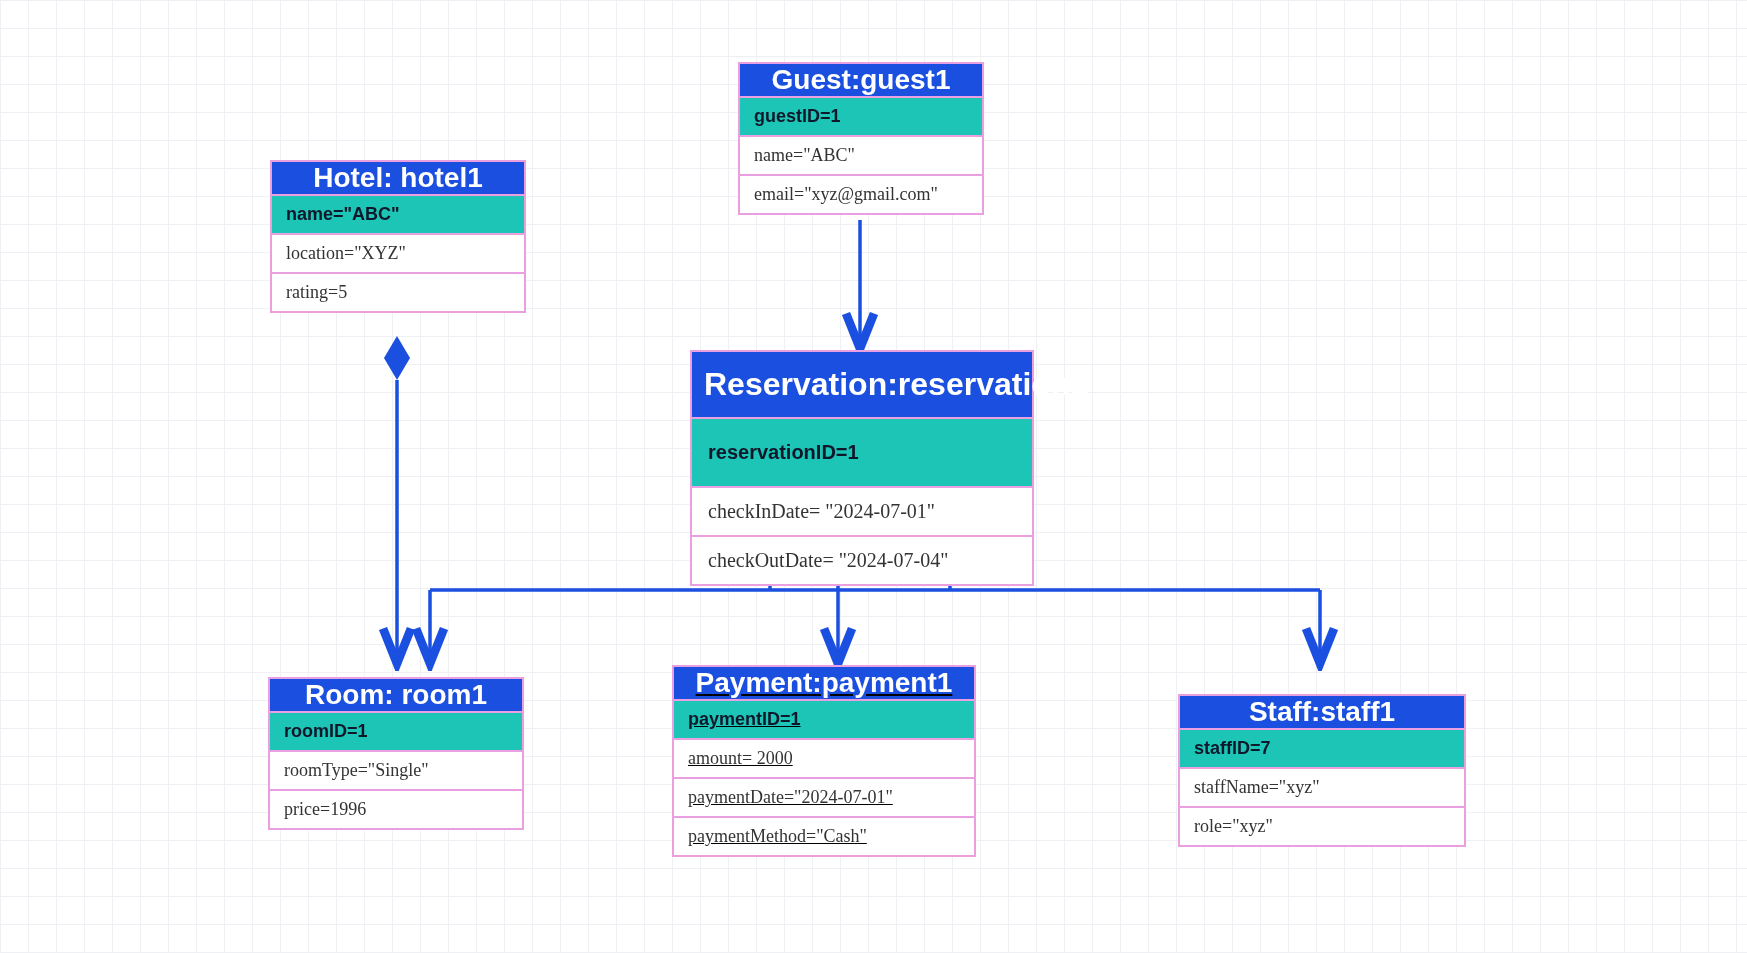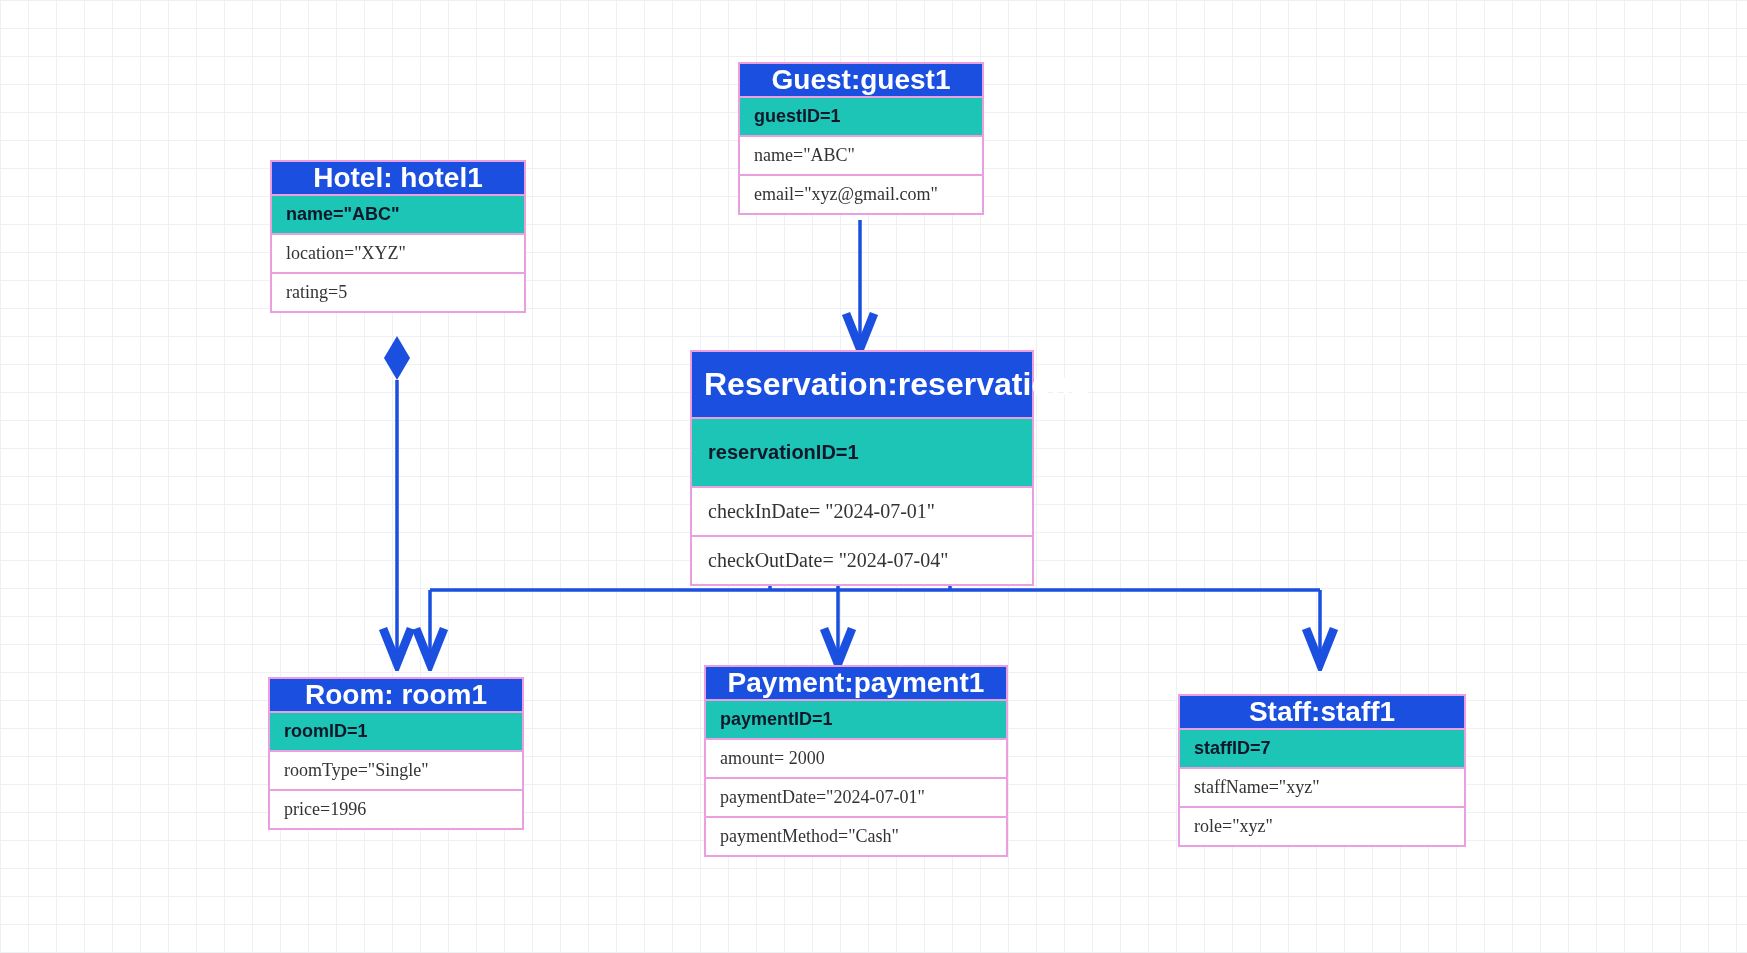--- a/index.html
+++ b/index.html
@@ -116,21 +116,21 @@
     <div class="attr" style="font-size:20px; padding:12px 16px;">checkOutDate= "2024-07-04"</div>
   </div>
 
   <div class="entity" style="left:268px; top:665px; width:252px;margin-top:12px;">
     <div class="title">Room: room1</div>
     <div class="key">roomID=1</div>
     <div class="attr">roomType="Single"</div>
     <div class="attr">price=1996</div>
   </div>
 
-  <div class="entity" style="left:704px; top:665px; width:300px;">
+  <div class="entity" style="left:672px; top:665px; width:300px;text-decoration:underline;">
     <div class="title">Payment:payment1</div>
     <div class="key">paymentID=1</div>
     <div class="attr">amount= 2000</div>
     <div class="attr">paymentDate="2024-07-01"</div>
     <div class="attr">paymentMethod="Cash"</div>
   </div>
 
   <div class="entity" style="left:1178px; top:694px; width:284px;">
     <div class="title">Staff:staff1</div>
     <div class="key">staffID=7</div>

